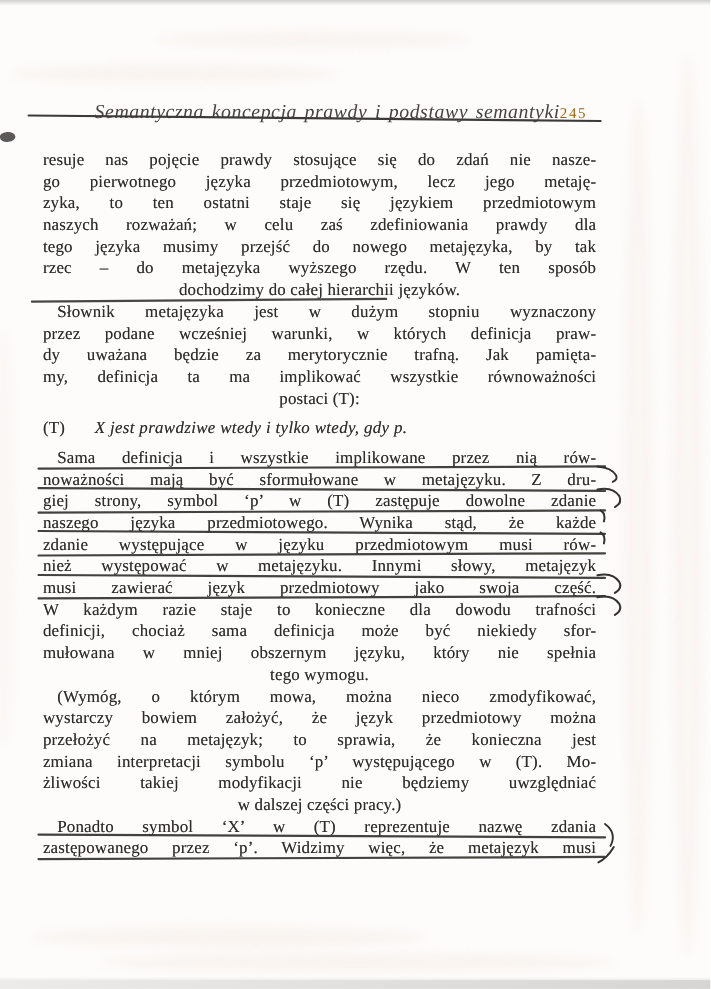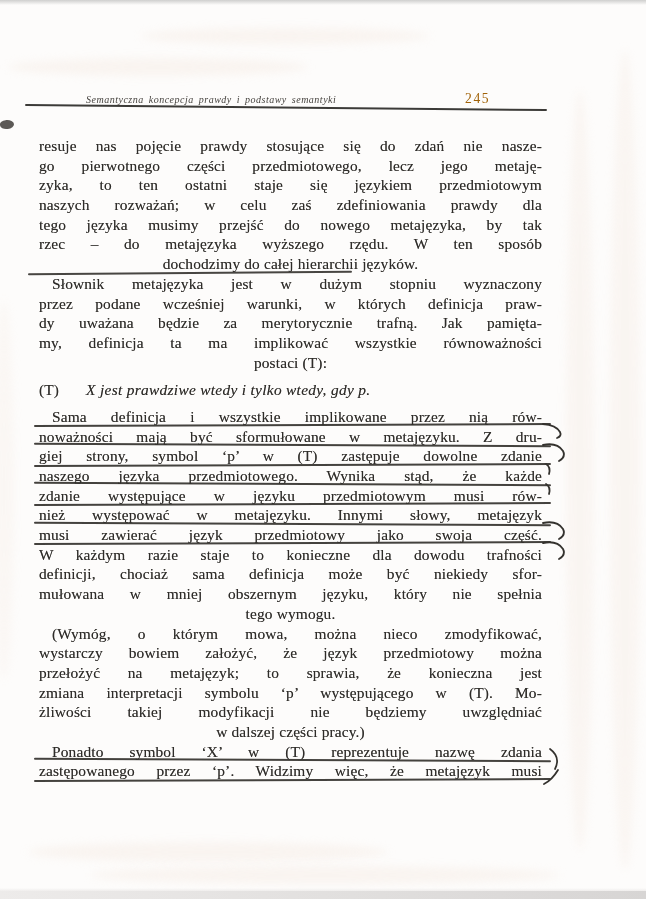--- a/index.html
+++ b/index.html
@@ -22,21 +22,21 @@
   .b3{left:566px;top:90px;width:28px;height:760px;opacity:.5;}
   .b4{left:610px;top:50px;width:30px;height:820px;opacity:.5;}
   .b5{left:28px;top:842px;width:360px;height:20px;}
   .b6{left:90px;top:866px;width:470px;height:18px;}
   .b7{left:-6px;top:300px;width:20px;height:380px;opacity:.4;}
   .corner-mark{position:absolute;left:0px;top:120px;width:14px;height:9px;
     background:#4a4744;border-radius:45% 55% 50% 50%;transform:rotate(-6deg);opacity:.9;}
 
   
   .header-row{position:absolute;left:39px;top:91px;width:503px;display:flex;align-items:baseline;}
-  .header-title{margin-left:47px;font-style:italic;font-size:10px;letter-spacing:.5px;
+  .header-title{margin-left:47px;font-style:italic;font-size:18px;letter-spacing:.5px;
     word-spacing:2px;color:#46433f;white-space:nowrap;}
   .header-page-number{margin-left:auto;margin-right:52px;font-size:13.6px;
     letter-spacing:1.5px;color:#a16207;}
   .header-rule{position:absolute;left:25px;top:109px;width:522px;height:2.4px;
     background:#3c3b38;border-radius:2px;transform:rotate(.55deg);transform-origin:right center;}
 
   
   .body{position:absolute;left:39px;top:136px;width:503px;
     font-size:15.4px;letter-spacing:.15px;
     text-shadow:0 0 .5px rgba(44,42,38,.55);}
@@ -74,21 +74,21 @@
   <div class="corner-mark"></div>
 
   <div class="header-row">
     <span class="header-title">Semantyczna koncepcja prawdy i podstawy semantyki</span>
     <span class="header-page-number">245</span>
   </div>
   <div class="header-rule"></div>
 
   <div class="body">
       <div class="line j">resuje nas pojęcie prawdy stosujące się do zdań nie nasze-</div>
-      <div class="line j">go pierwotnego części przedmiotowego, lecz jego metaję-</div>
+      <div class="line j">go pierwotnego języka przedmiotowym, lecz jego metaję-</div>
       <div class="line j">zyka, to ten ostatni staje się językiem przedmiotowym</div>
       <div class="line j">naszych rozważań; w celu zaś zdefiniowania prawdy dla</div>
       <div class="line j">tego języka musimy przejść do nowego metajęzyka, by tak</div>
       <div class="line j">rzec – do metajęzyka wyższego rzędu. W ten sposób</div>
       <div class="line l up">dochodzimy do całej hierarchii języków.</div>
       <div class="line j ind">Słownik metajęzyka jest w dużym stopniu wyznaczony</div>
       <div class="line j">przez podane wcześniej warunki, w których definicja praw-</div>
       <div class="line j">dy uważana będzie za merytorycznie trafną. Jak pamięta-</div>
       <div class="line j">my, definicja ta ma implikować wszystkie równoważności</div>
       <div class="line l">postaci (T):</div>

